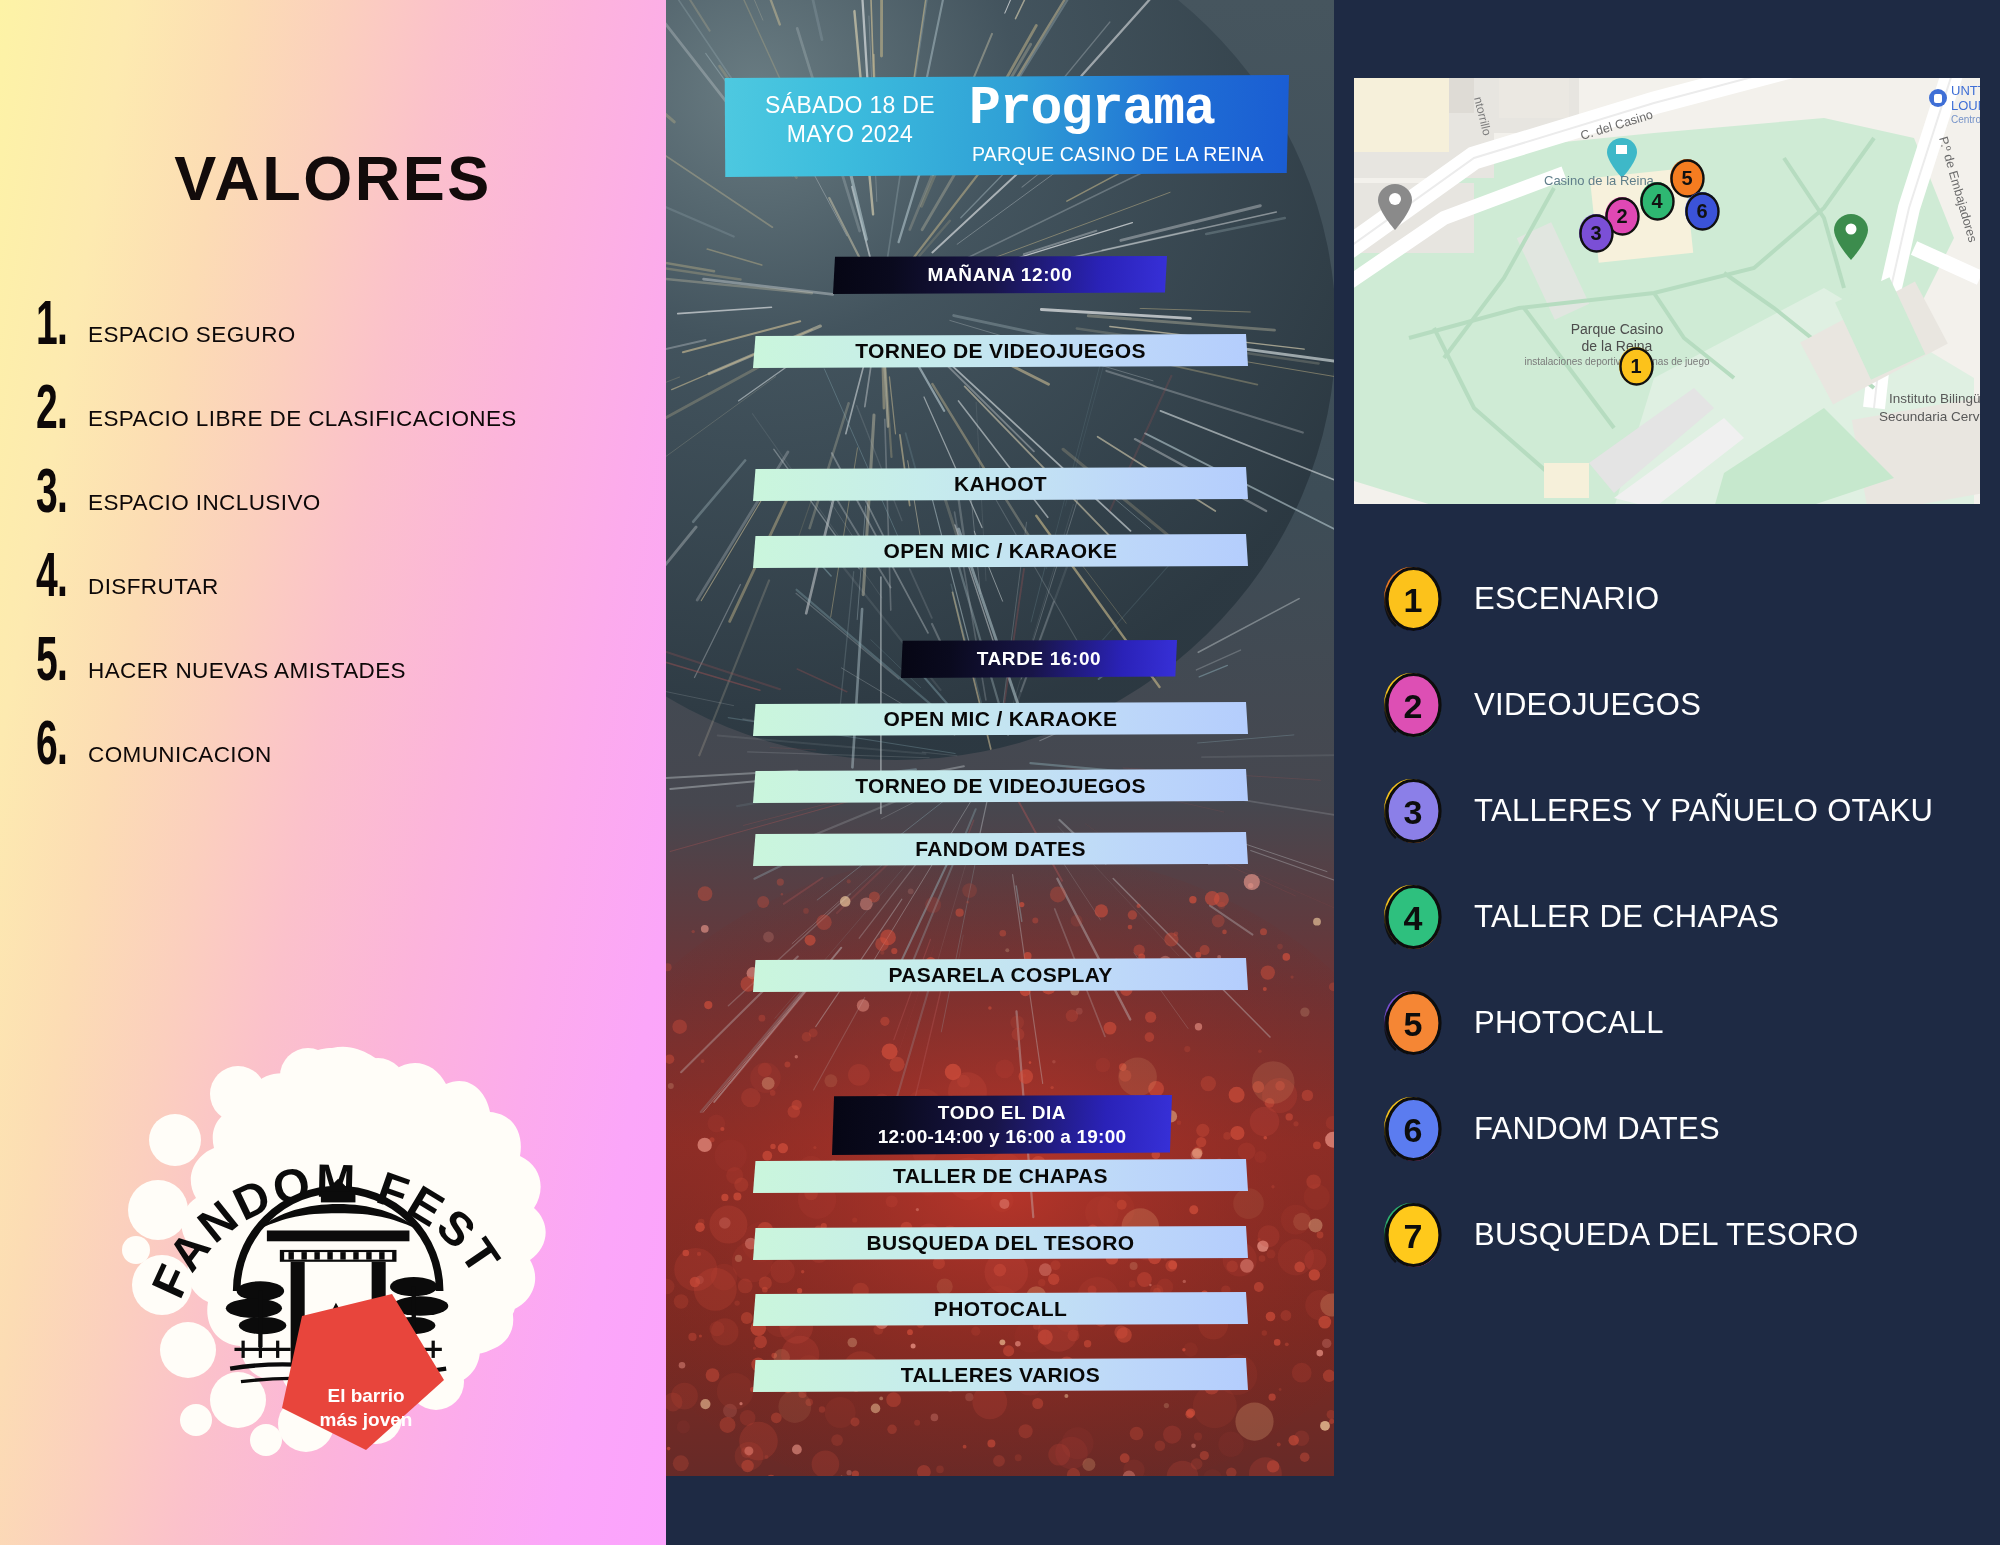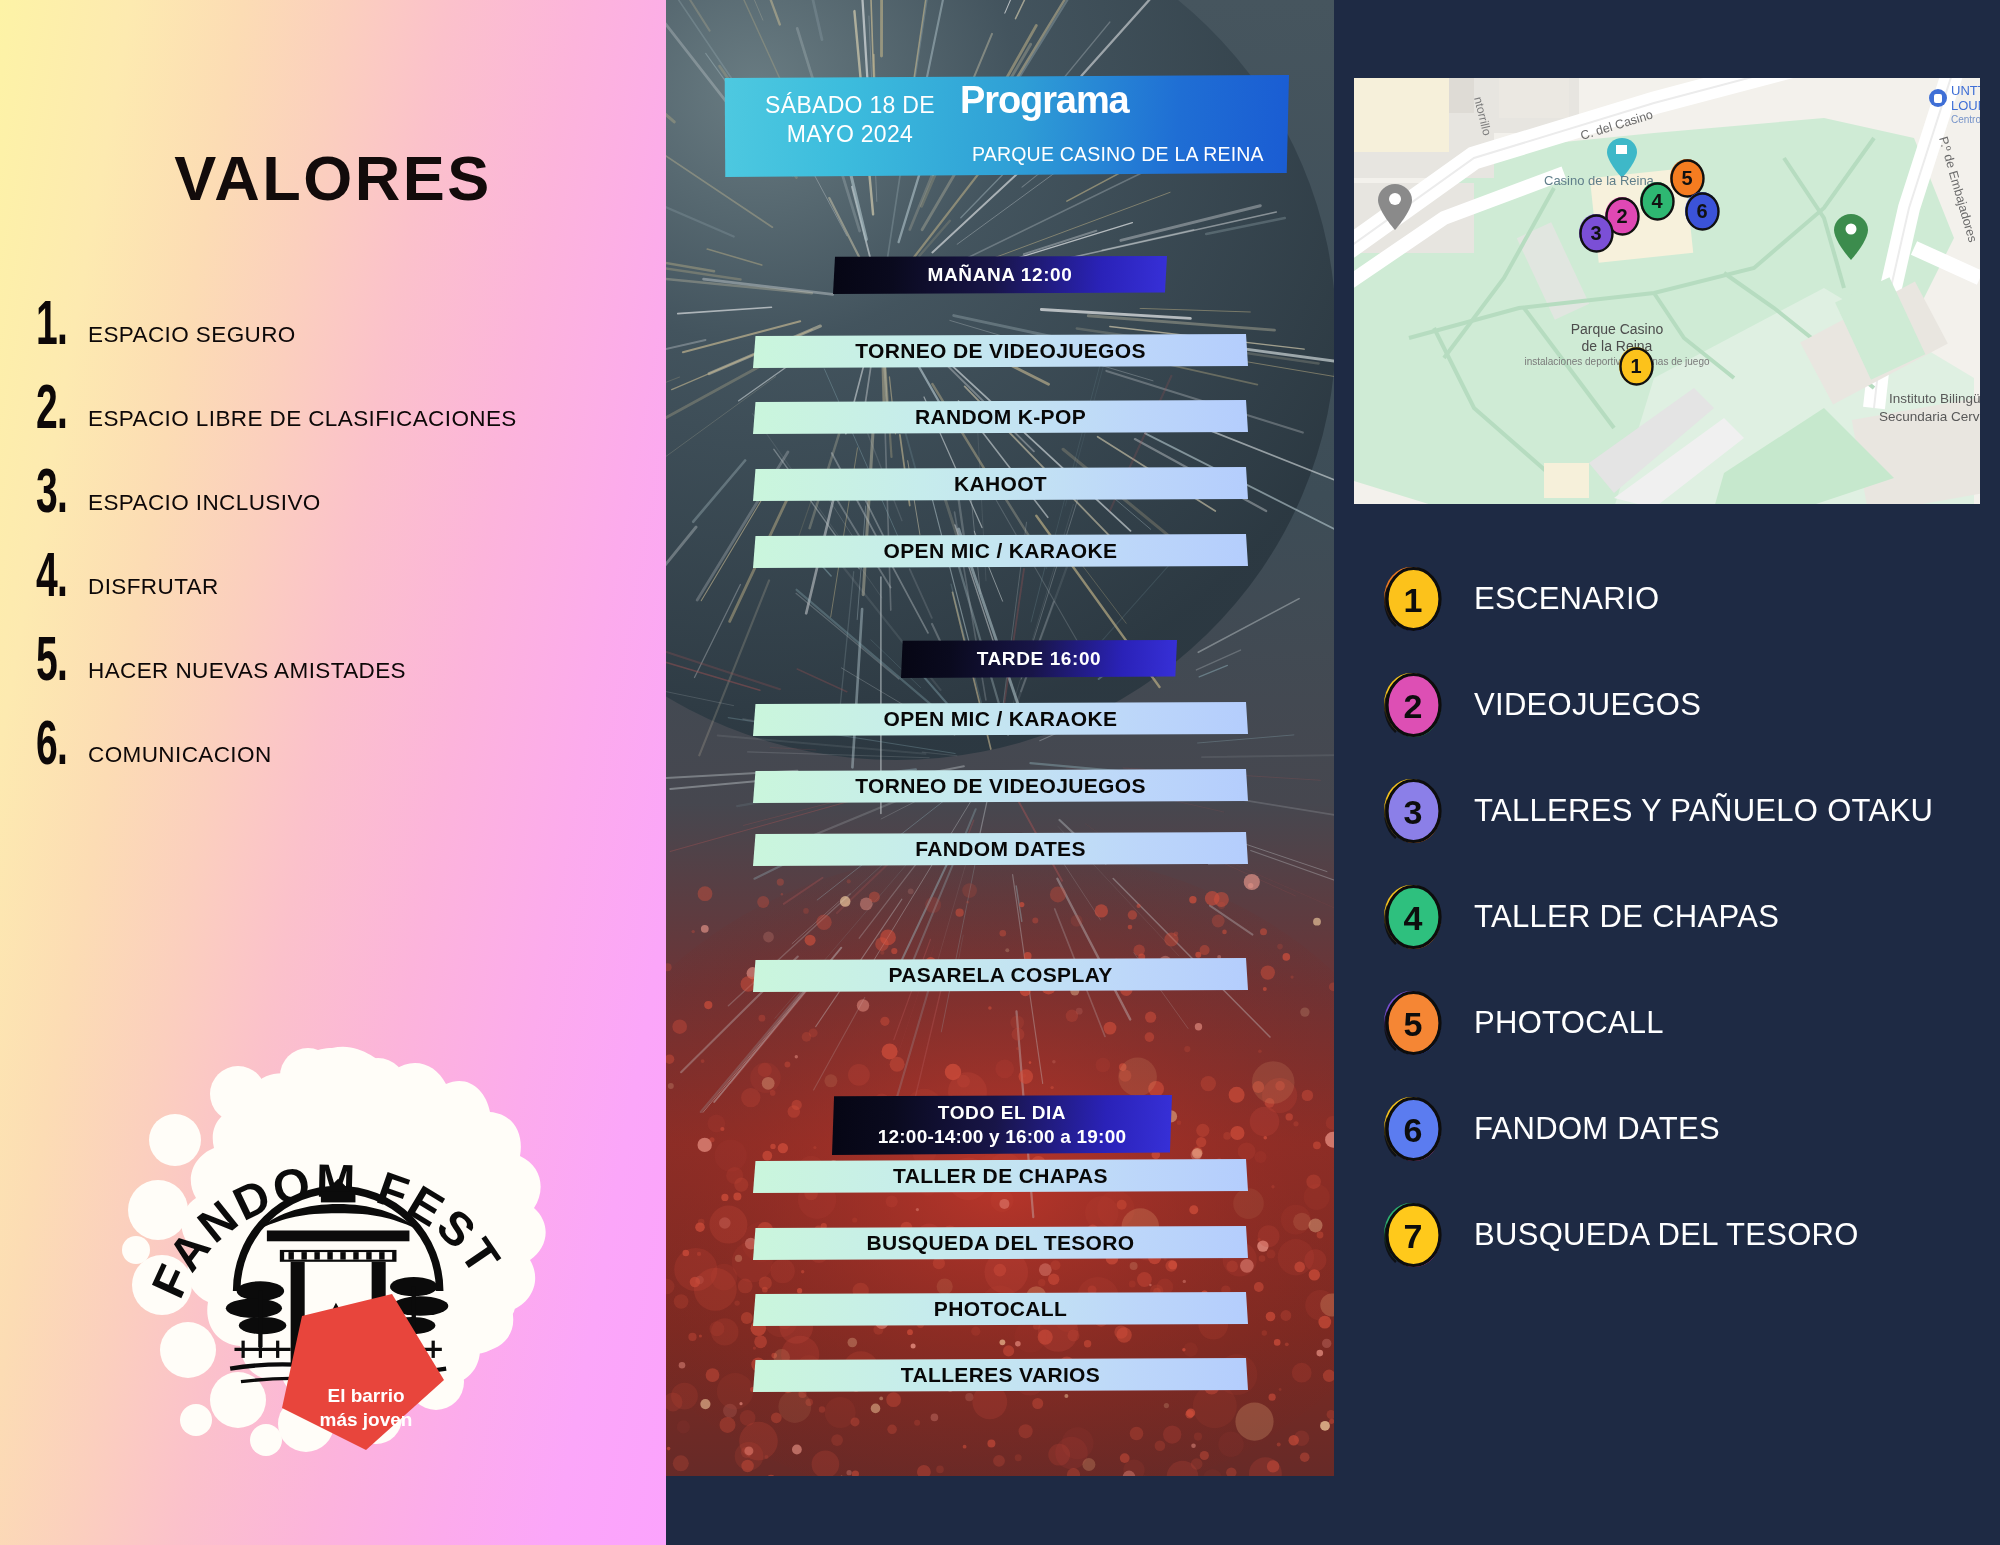--- a/index.html
+++ b/index.html
@@ -119,25 +119,26 @@
     width: 210px;
     text-align: center;
     font-size: 23px;
     font-weight: 400;
     line-height: 29px;
     color: #ffffff;
     letter-spacing: 0.3px;
   }
   #prog-title {
     position: absolute;
-    left: 237px; top: 4px;
-    font-size: 38px;
+    left: 246px; top: 4px;
+    font-size: 53px;
     font-weight: 700;
     color: #ffffff;
     letter-spacing: -1.1px;
+    font-family: Liberation Mono, monospace;
   }
   #prog-sub {
     position: absolute;
     left: 249px; top: 68px;
     font-size: 19.5px;
     font-weight: 400;
     color: #ffffff;
     letter-spacing: 0.2px;
   }
 
@@ -1216,23 +1217,20 @@
       <div id="prog-title">Programa</div>
       <div id="prog-sub">PARQUE  CASINO DE LA REINA</div>
     </div>
 
     <div class="sec-head" style="left:167px; top:256px; width:334px;">
       <span class="sec-head-label">MAÑANA 12:00</span>
     </div>
     <div class="prog-bar" style="top:334px;">
       <span class="prog-bar-label">TORNEO DE VIDEOJUEGOS</span>
     </div>
-    <div class="prog-bar" style="top:400px;">
-      <span class="prog-bar-label">RANDOM K-POP</span>
-    </div>
     <div class="prog-bar" style="top:467px;">
       <span class="prog-bar-label">KAHOOT</span>
     </div>
     <div class="prog-bar" style="top:534px;">
       <span class="prog-bar-label">OPEN MIC / KARAOKE</span>
     </div>
 
     <div class="sec-head" style="left:196px; top:640px; width:276px;margin-left:39px;">
       <span class="sec-head-label">TARDE 16:00</span>
     </div>

